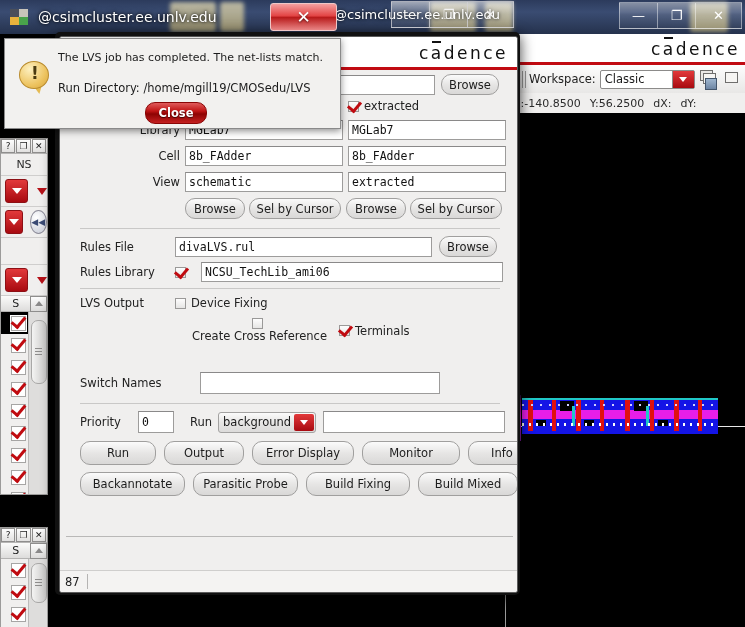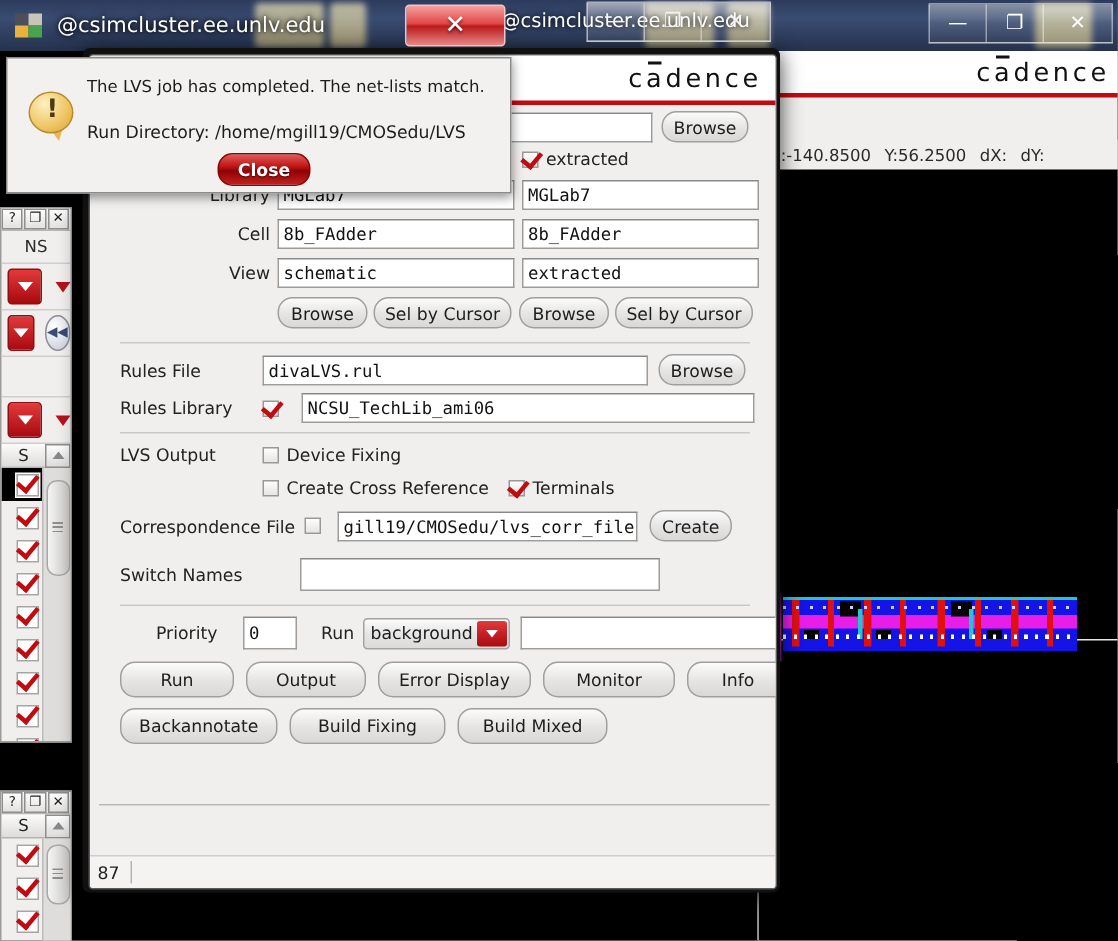--- a/index.html
+++ b/index.html
@@ -313,20 +313,39 @@
     <div class="wbtn close">✕</div>
   </div>
 </div>
 
 <div id="virtuoso">
   <div id="virt-brandbar">
     <div id="cadence-logo">c<span class="macron">a</span>dence</div>
   </div>
   <div id="virt-redline"></div>
 
+  <div id="virt-toolbar">
+    <div class="tb-chev">»</div>
+    <div class="grip"></div>
+    <div id="ws-label">Workspace:</div>
+    <div id="ws-select">
+      <span>Classic</span>
+      <span class="arrow">
+          <i></i>
+        </span>
+    </div>
+    <div class="tb-icon">
+      <span class="sheet"></span>
+        <span class="sheet2"></span>
+        <span class="disk"></span>
+    </div>
+    <div class="tb-icon">
+        <span class="sheet2" style="left:3px;top:3px;"></span>
+      </div>
+  </div>
 
   <div id="virt-coords">
     <span>X:-140.8500</span>
     <span>Y:56.2500</span>
     <span>dX:</span>
     <span>dY:</span>
   </div>
 
   <div id="virt-canvas">
     <div id="scan-line"></div>
@@ -545,66 +564,61 @@
       <div class="hr" style="left:20px;top:218px;width:420px;"></div>
 
       <div class="row" style="left:20px;top:226px;">
         <div class="lbl" style="width:95px;">LVS Output</div>
         <div style="display:flex;align-items:center;">
           <span class="cbx"></span>
           <span class="cbtxt">Device Fixing</span>
         </div>
       </div>
       <div class="row" style="left:115px;top:248px;">
-        <div style="display:flex;align-items:center;width:164px;">
+        <div style="display:flex;align-items:center;width:164px;flex-direction:column;">
           <span class="cbx"></span>
           <span class="cbtxt">Create Cross Reference</span>
         </div>
         <div style="display:flex;align-items:center;">
           <span class="cbx on"></span>
           <span class="cbtxt">Terminals</span>
         </div>
       </div>
 
-      <div class="row" style="left:20px;top:270px;">
-        <div class="lbl" style="width:123px;">Correspondence File</div>
-        <span class="cbx"></span>
-        <div class="tfield" style="width:200px;margin-left:11px;">gill19/CMOSedu/lvs_corr_file</div>
-        <div class="btn" style="width:55px;margin-left:8px;">Create</div>
-      </div>
 
       <div class="row" style="left:20px;top:302px;">
         <div class="lbl" style="width:120px;">Switch Names</div>
         <div class="tfield" style="width:240px;height:22px;"></div>
       </div>
 
       <div class="hr" style="left:20px;top:333px;width:420px;"></div>
 
       <div class="row" style="left:20px;top:341px;">
-        <div class="lbl" style="width:58px;margin-left:24px;">Priority</div>
+        <div class="lbl" style="width:58px;">Priority</div>
         <div class="tfield" style="width:36px;height:22px;">0</div>
         <div class="lbl" style="margin-left:16px;margin-right:6px;">Run</div>
         <div id="sel-dd">
           <span>background</span>
           <span class="arw">
               <i></i>
             </span>
         </div>
         <div class="tfield" style="width:182px;height:22px;margin-left:7px;"></div>
       </div>
 
       <div class="row" style="left:20px;top:371px;">
         <div class="btn" style="width:76px;height:24px;">Run</div>
         <div class="btn" style="width:80px;height:24px;margin-left:8px;">Output</div>
         <div class="btn" style="width:102px;height:24px;margin-left:8px;">Error Display</div>
-        <div class="btn" style="width:88px;height:24px;margin-left:8px;">Monitor</div>
+        <div class="btn" style="width:98px;height:24px;margin-left:8px;">Monitor</div>
         <div class="btn" style="width:68px;height:24px;margin-left:8px;">Info</div>
       </div>
       <div class="row" style="left:20px;top:402px;">
         <div class="btn" style="width:105px;height:24px;">Backannotate</div>
+        <div class="btn" style="width:105px;height:24px;margin-left:8px;">Parasitic Probe</div>
         <div class="btn" style="width:104px;height:24px;margin-left:8px;">Build Fixing</div>
         <div class="btn" style="width:100px;height:24px;margin-left:8px;">Build Mixed</div>
       </div>
 
       <div class="hr" style="left:6px;top:466px;width:447px;background:#b9b8b7;"></div>
     </div>
 
     <div id="lvs-status">
       <span class="num">87</span>
       <span class="divider"></span>

